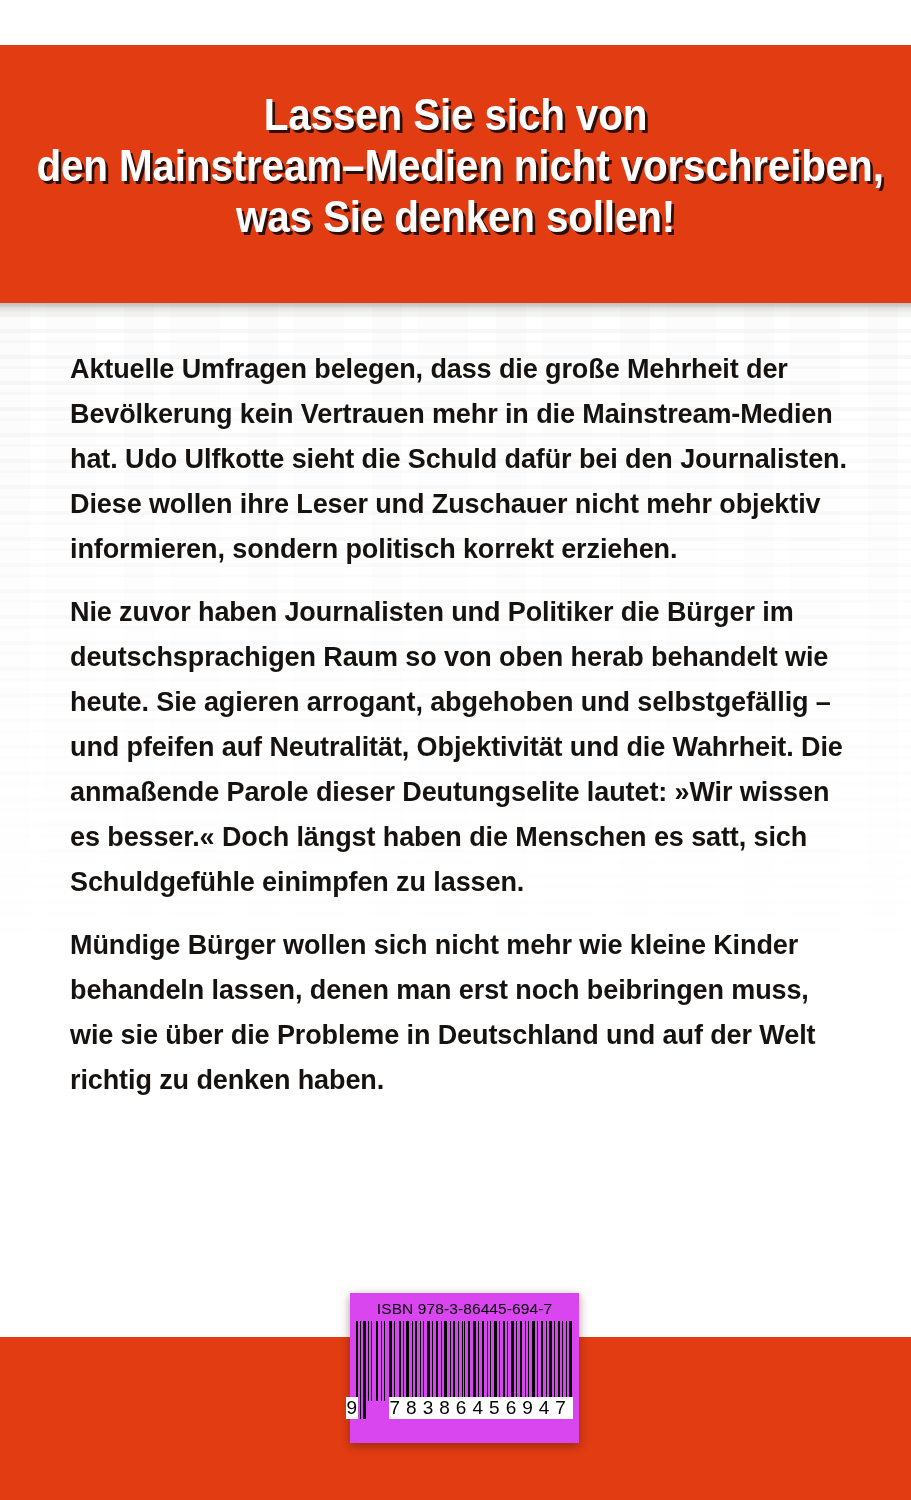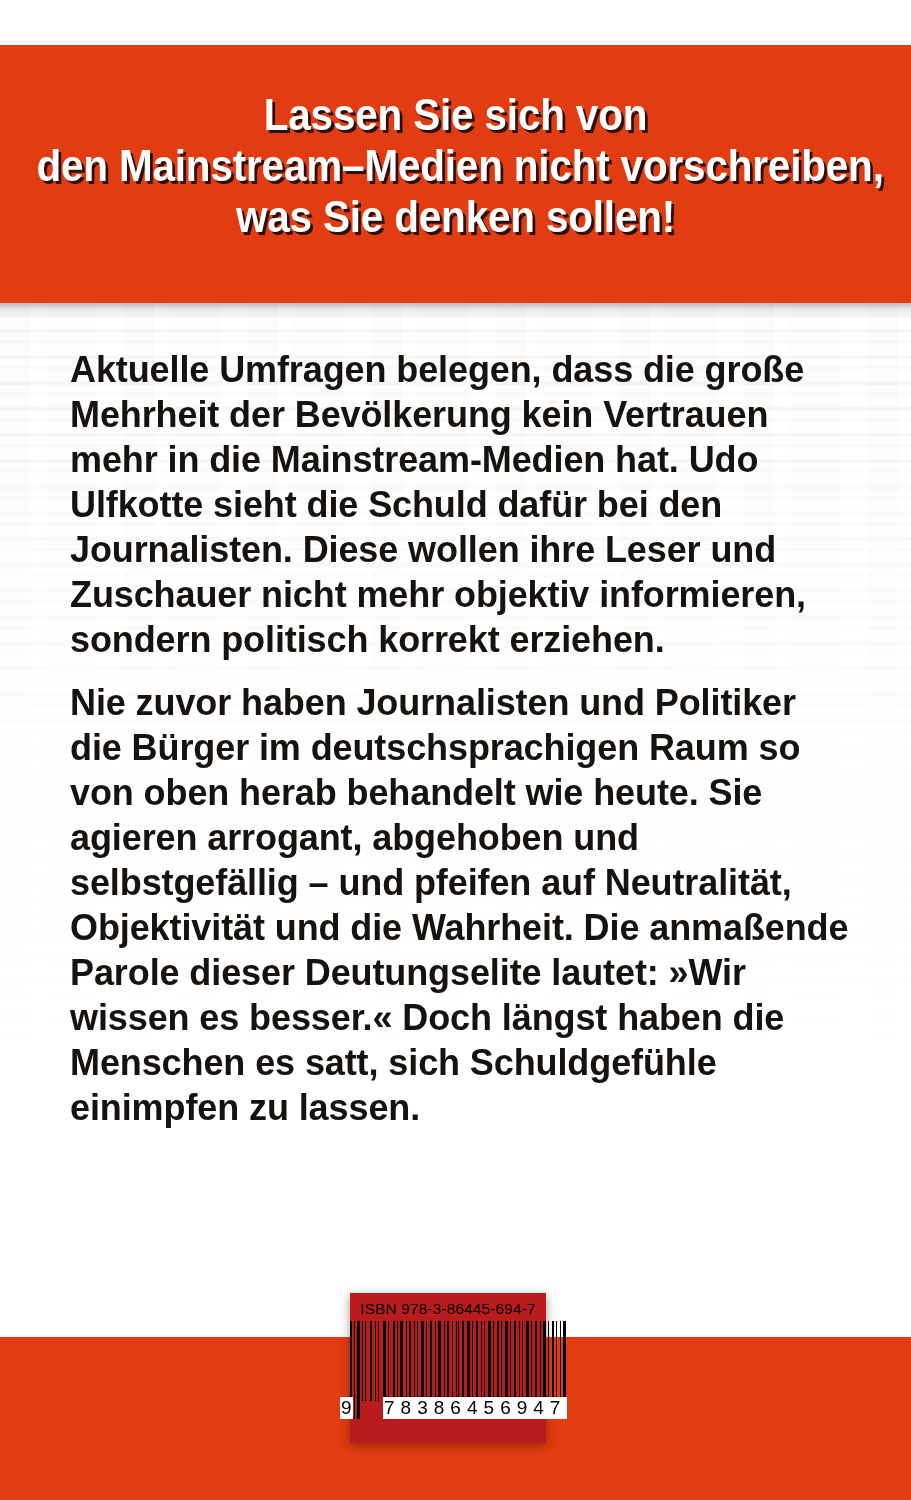--- a/index.html
+++ b/index.html
@@ -111,21 +111,21 @@
   
   .body-copy {
     position: absolute;
     left: 70px;
     top: 302px;
     width: 782px;
     z-index: 6;
     color: #16120f;
     font-family: "Liberation Sans Narrow", "Liberation Sans", sans-serif;
     font-weight: bold;
-    font-size: 36px;
+    font-size: 27px;
     line-height: 45px;
     letter-spacing: -0.1px;
   }
   .body-copy p {
     margin: 0 0 18px 0;
   }
   .body-copy p:last-child { margin-bottom: 0; }
 
   
   .band-bottom {
@@ -136,23 +136,23 @@
     height: 208px;
     background: #e23c12;
     z-index: 3;
   }
 
   
   .barcode-box {
     position: absolute;
     left: 350px;
     top: 1248px;
-    width: 196px;
+    width: 229px;
     height: 150px;
-    background: #b91c1c;
+    background: #d946ef;
     box-shadow: 0 3px 9px rgba(60,20,8,0.45);
     z-index: 7;
     box-sizing: border-box;
     padding: 6px 0 16px 0;
   }
   .isbn-text {
     text-align: center;
     font-family: "Liberation Sans", sans-serif;
     font-weight: normal;
     font-size: 15.5px;
@@ -201,20 +201,21 @@
 
   <div class="headline">
     <span class="hl-line">Lassen Sie sich von</span>
     <span class="hl-line">den Mainstream–Medien nicht vorschreiben,</span>
     <span class="hl-line">was Sie denken sollen!</span>
   </div>
 
   <div class="body-copy">
     <p>Aktuelle Umfragen belegen, dass die große Mehrheit der Bevölkerung kein Vertrauen mehr in die Mainstream-Medien hat. Udo Ulfkotte sieht die Schuld dafür bei den Journalisten. Diese wollen ihre Leser und Zuschauer nicht mehr objektiv informieren, sondern politisch korrekt erziehen.</p>
     <p>Nie zuvor haben Journalisten und Politiker die Bürger im deutschsprachigen Raum so von oben herab behandelt wie heute. Sie agieren arrogant, abgehoben und selbstgefällig – und pfeifen auf Neutralität, Objektivität und die Wahrheit. Die anmaßende Parole dieser Deutungselite lautet: »Wir wissen es besser.« Doch längst haben die Menschen es satt, sich Schuldgefühle einimpfen zu lassen.</p>
+    <p>Mündige Bürger wollen sich nicht mehr wie kleine Kinder behandeln lassen, denen man erst noch beibringen muss, wie sie über die Probleme in Deutschland und auf der Welt richtig zu denken haben.</p>
   </div>
 
   <div class="band-bottom"></div>
 
   <div class="barcode-box">
     <div class="isbn-text">ISBN 978-3-86445-694-7</div>
     <div class="bars">
       <div class="bar" style="left: 0px; width: 2px; height: 98px;"></div>
         <div class="bar" style="left: 4px; width: 1px; height: 98px;"></div>
         <div class="bar" style="left: 7px; width: 3px; height: 98px;"></div>

